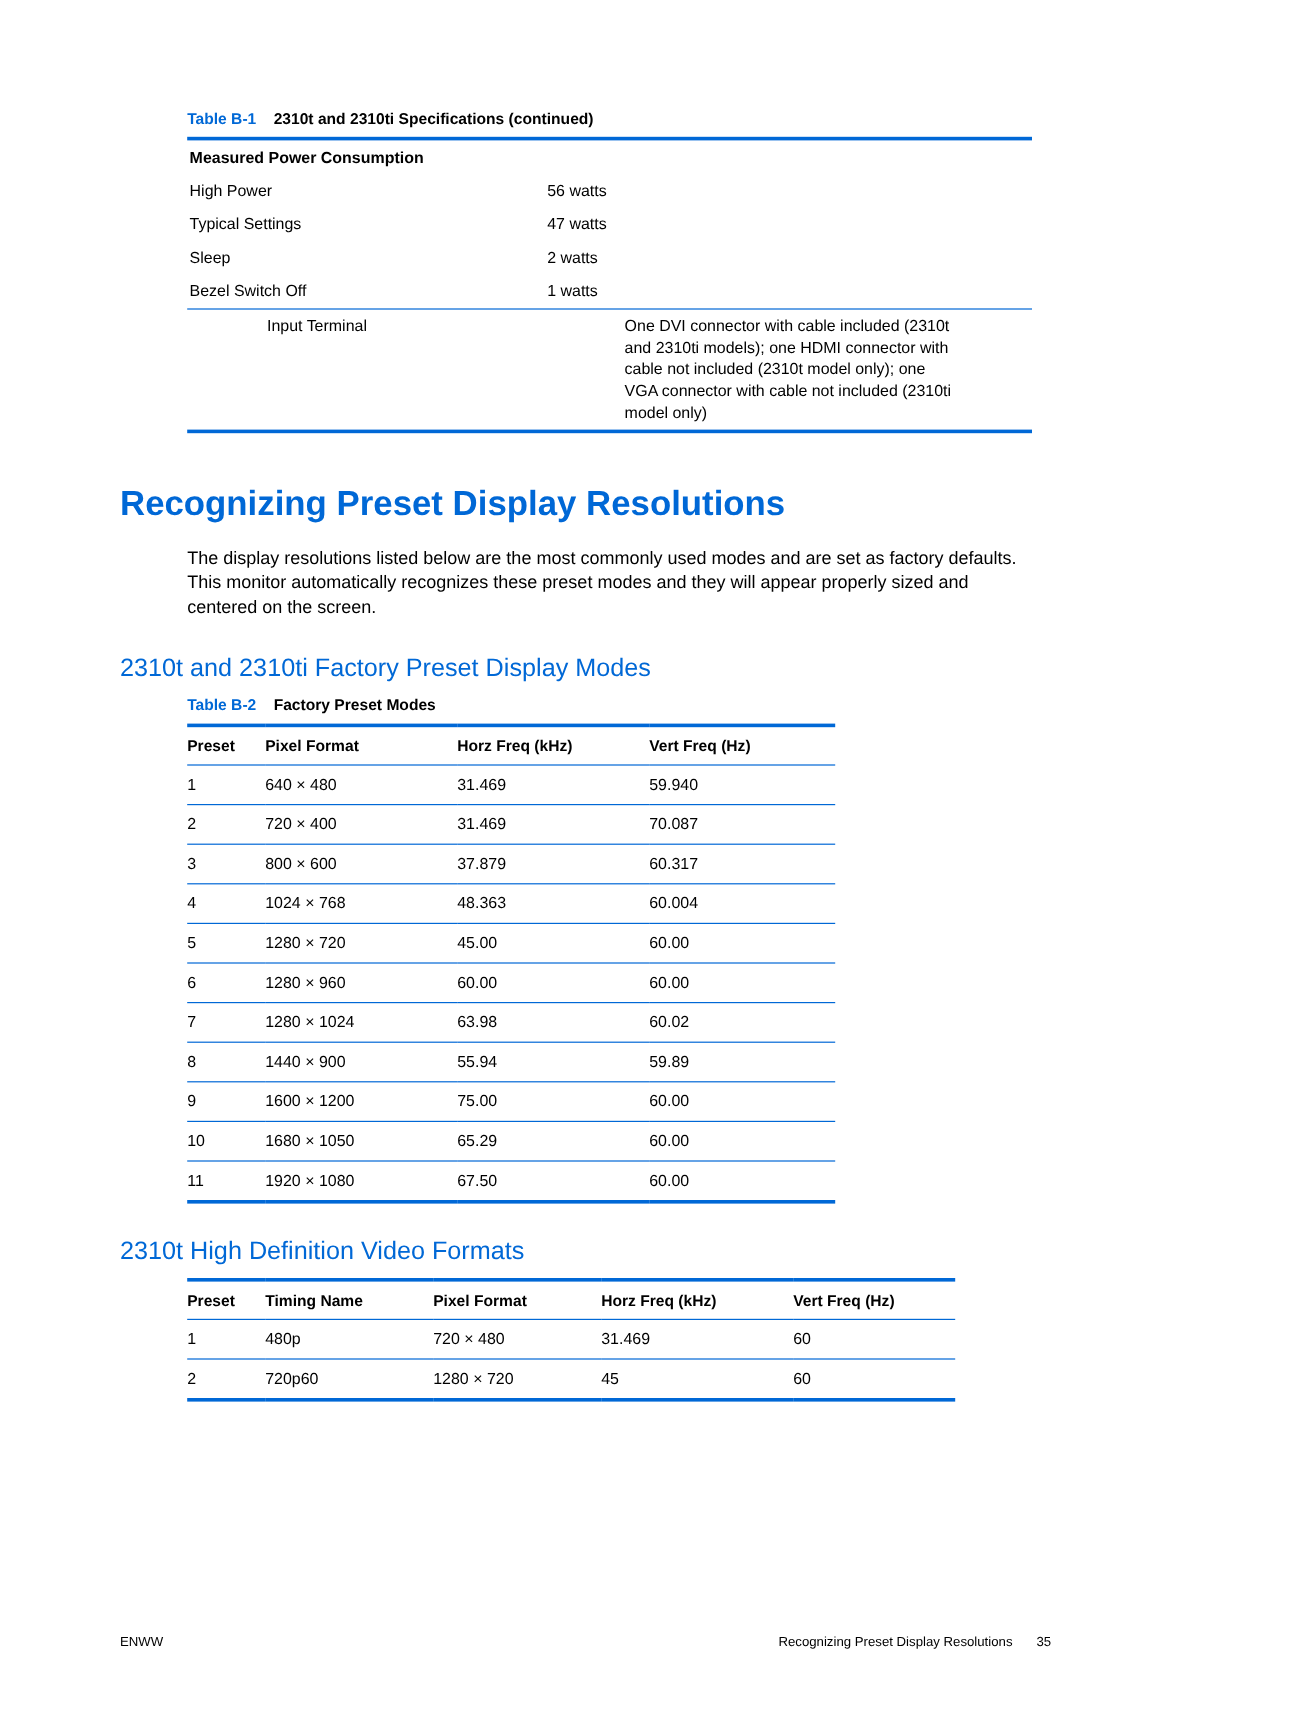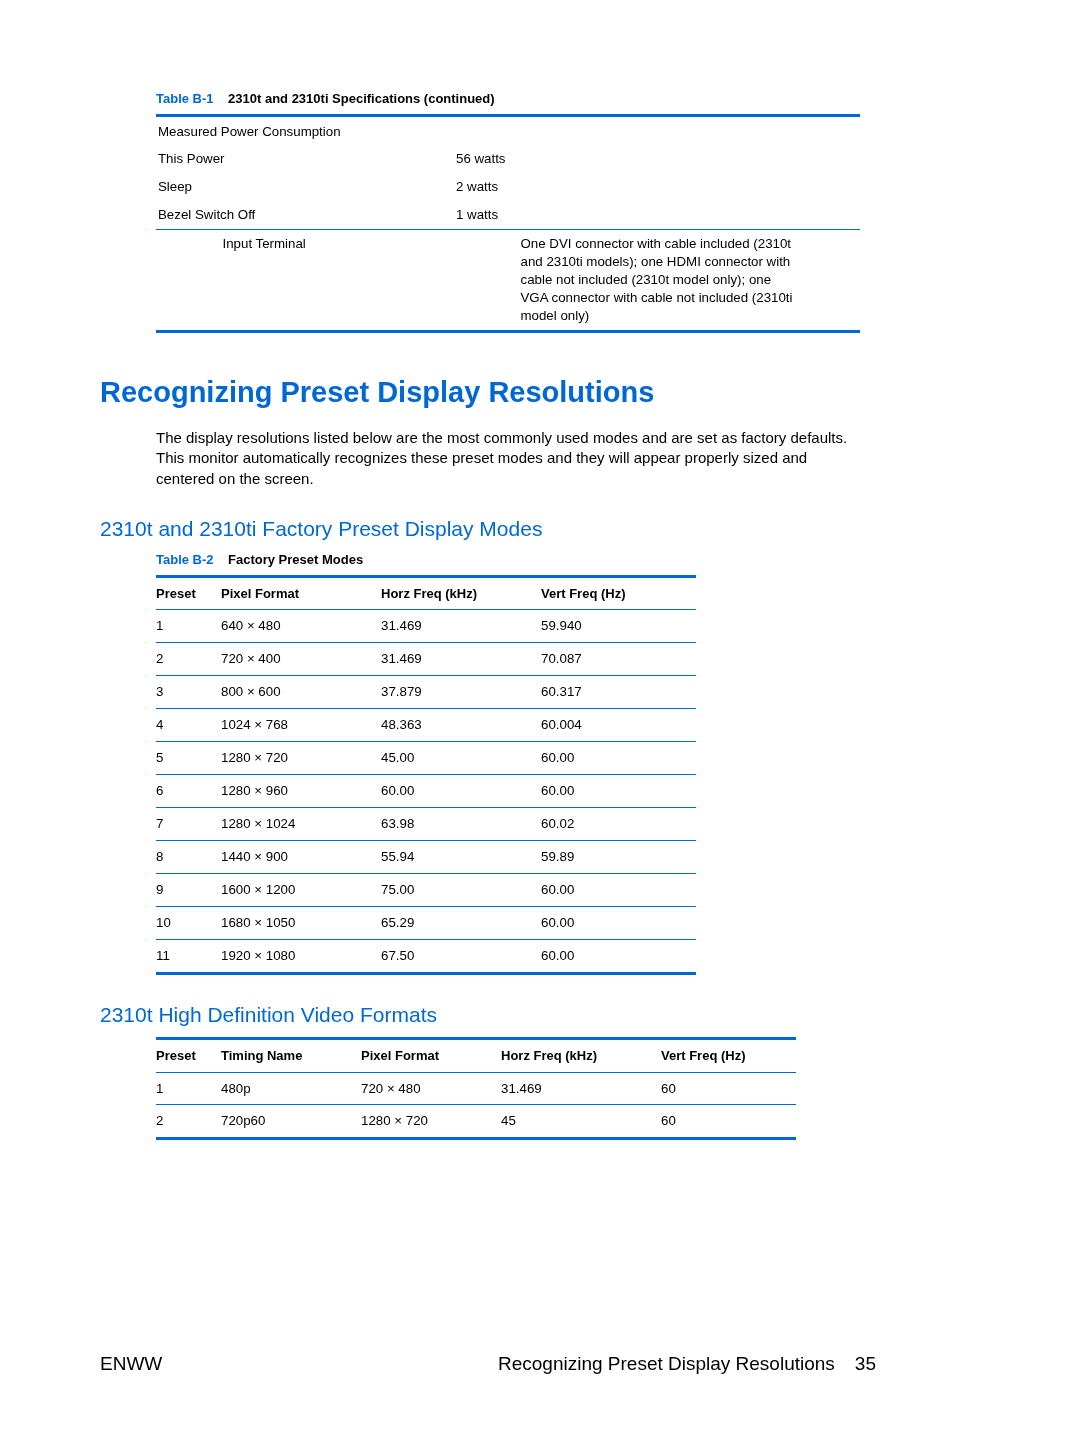--- a/index.html
+++ b/index.html
@@ -30,21 +30,21 @@
     border-bottom: 3px solid #0068d6;
     margin: 0 0 40px 0;
   }
   .spec-row {
     display: flex;
     padding: 5px 0 5px 0;
     font-size: 13.3px;
   }
   .spec-label { width: 300px; padding-left: 2px; }
   .spec-value { flex: 1; max-width: 420px; }
-  .spec-row.section-header { padding-top: 6px; }
+  .spec-row.section-header { padding-top: 6px; font-weight: bold; }
   .hr-thin { border-top: 1px solid #0068d6; justify-content: center; }
 
   h1.doc-h1 {
     font-family: Arial, Helvetica, sans-serif;
     font-weight: bold;
     color: #0068d6;
     font-size: 29px;
     margin: 10px 0 8px 0;
   }
   .body-text {
@@ -110,21 +110,21 @@
     padding: 7px 4px 7px 0;
   }
 
   .footer {
     position: absolute;
     bottom: 60px;
     left: 100px;
     right: 100px;
     display: flex;
     justify-content: space-between;
-    font-size: 19px;
+    font-size: 11px;
     align-items: baseline;
   }
   .footer-right { display: flex; gap: 20px; align-items: baseline; }
 </style>
 </head>
 <body>
 
 <div class="page">
 
   <div style="margin-left:56px;">
@@ -133,22 +133,26 @@
       <span>&nbsp;&nbsp;</span>
       <span>2310t and 2310ti Specifications (continued)</span>
     </p>
     <div class="spec-table">
       <div class="spec-row section-header">
         <div class="spec-label">Measured Power Consumption</div>
         <div class="spec-value"></div>
       </div>
       <div id="spec-rows">
           <div class="spec-row">
-            <div class="spec-label">This Power</div>
+            <div class="spec-label">High Power</div>
             <div class="spec-value">56 watts</div>
+          </div>
+          <div class="spec-row">
+            <div class="spec-label">Typical Settings</div>
+            <div class="spec-value">47 watts</div>
           </div>
           <div class="spec-row">
             <div class="spec-label">Sleep</div>
             <div class="spec-value">2 watts</div>
           </div>
           <div class="spec-row">
             <div class="spec-label">Bezel Switch Off</div>
             <div class="spec-value">1 watts</div>
           </div>
         </div>

